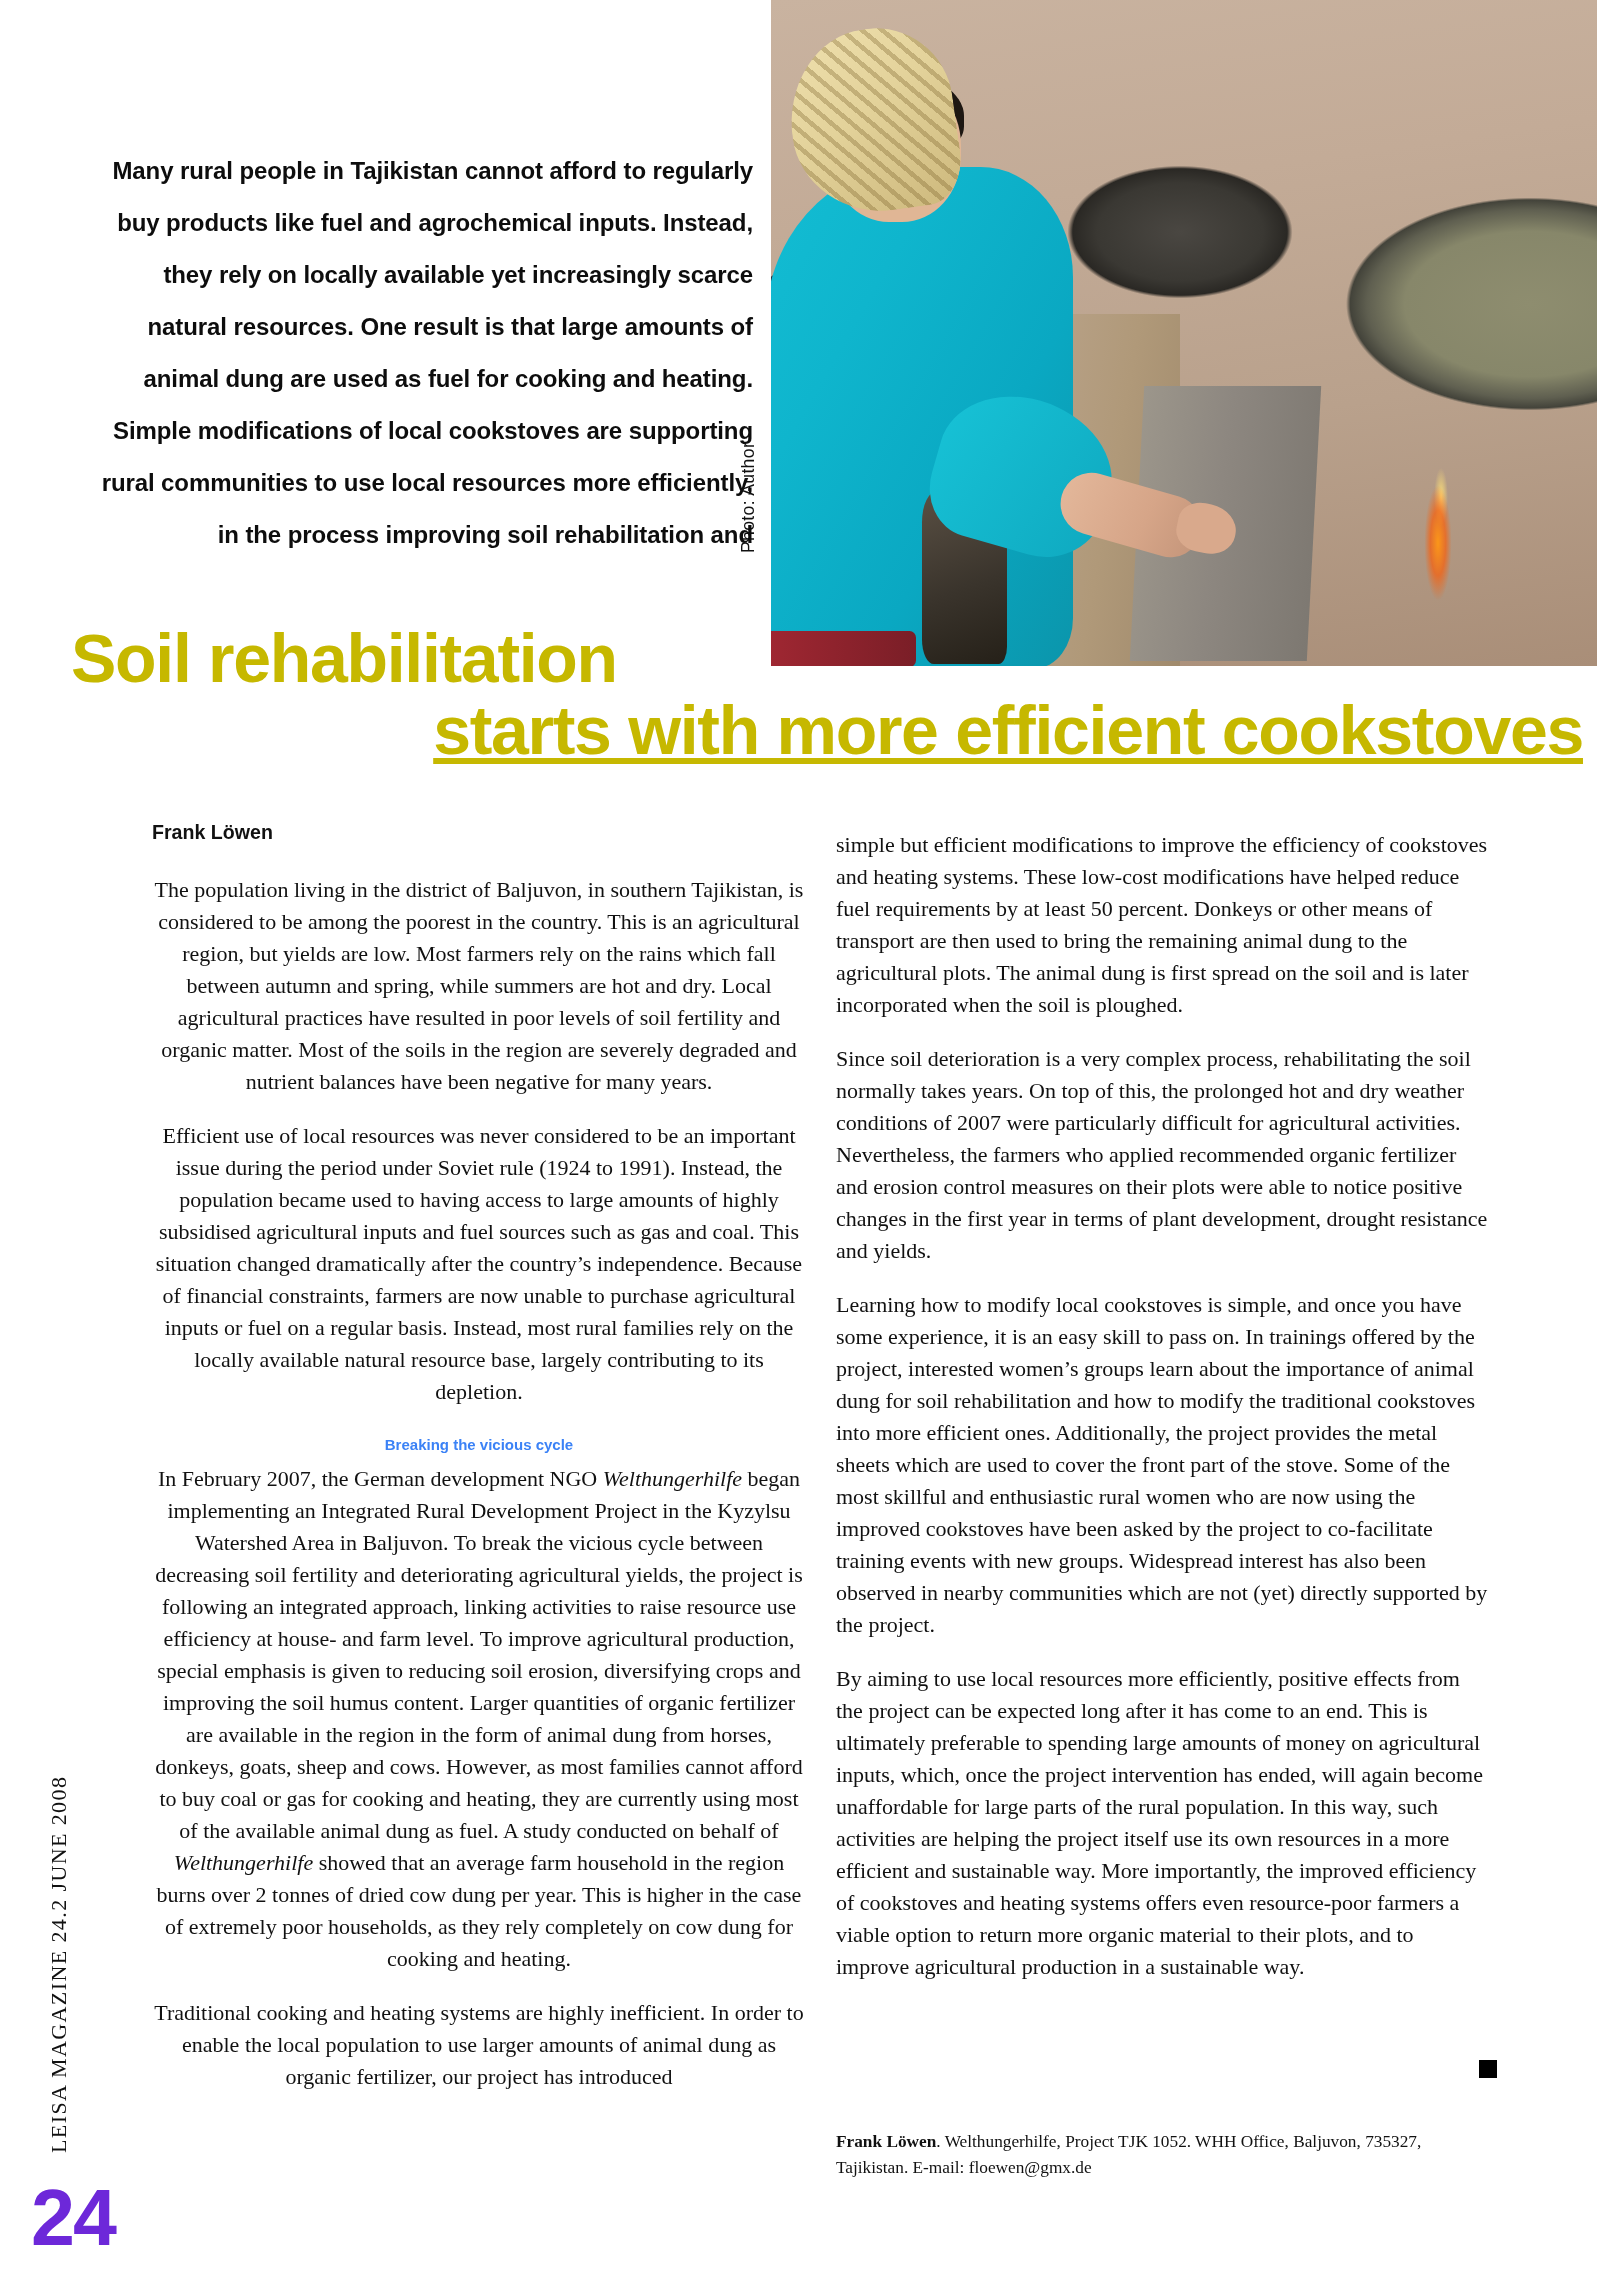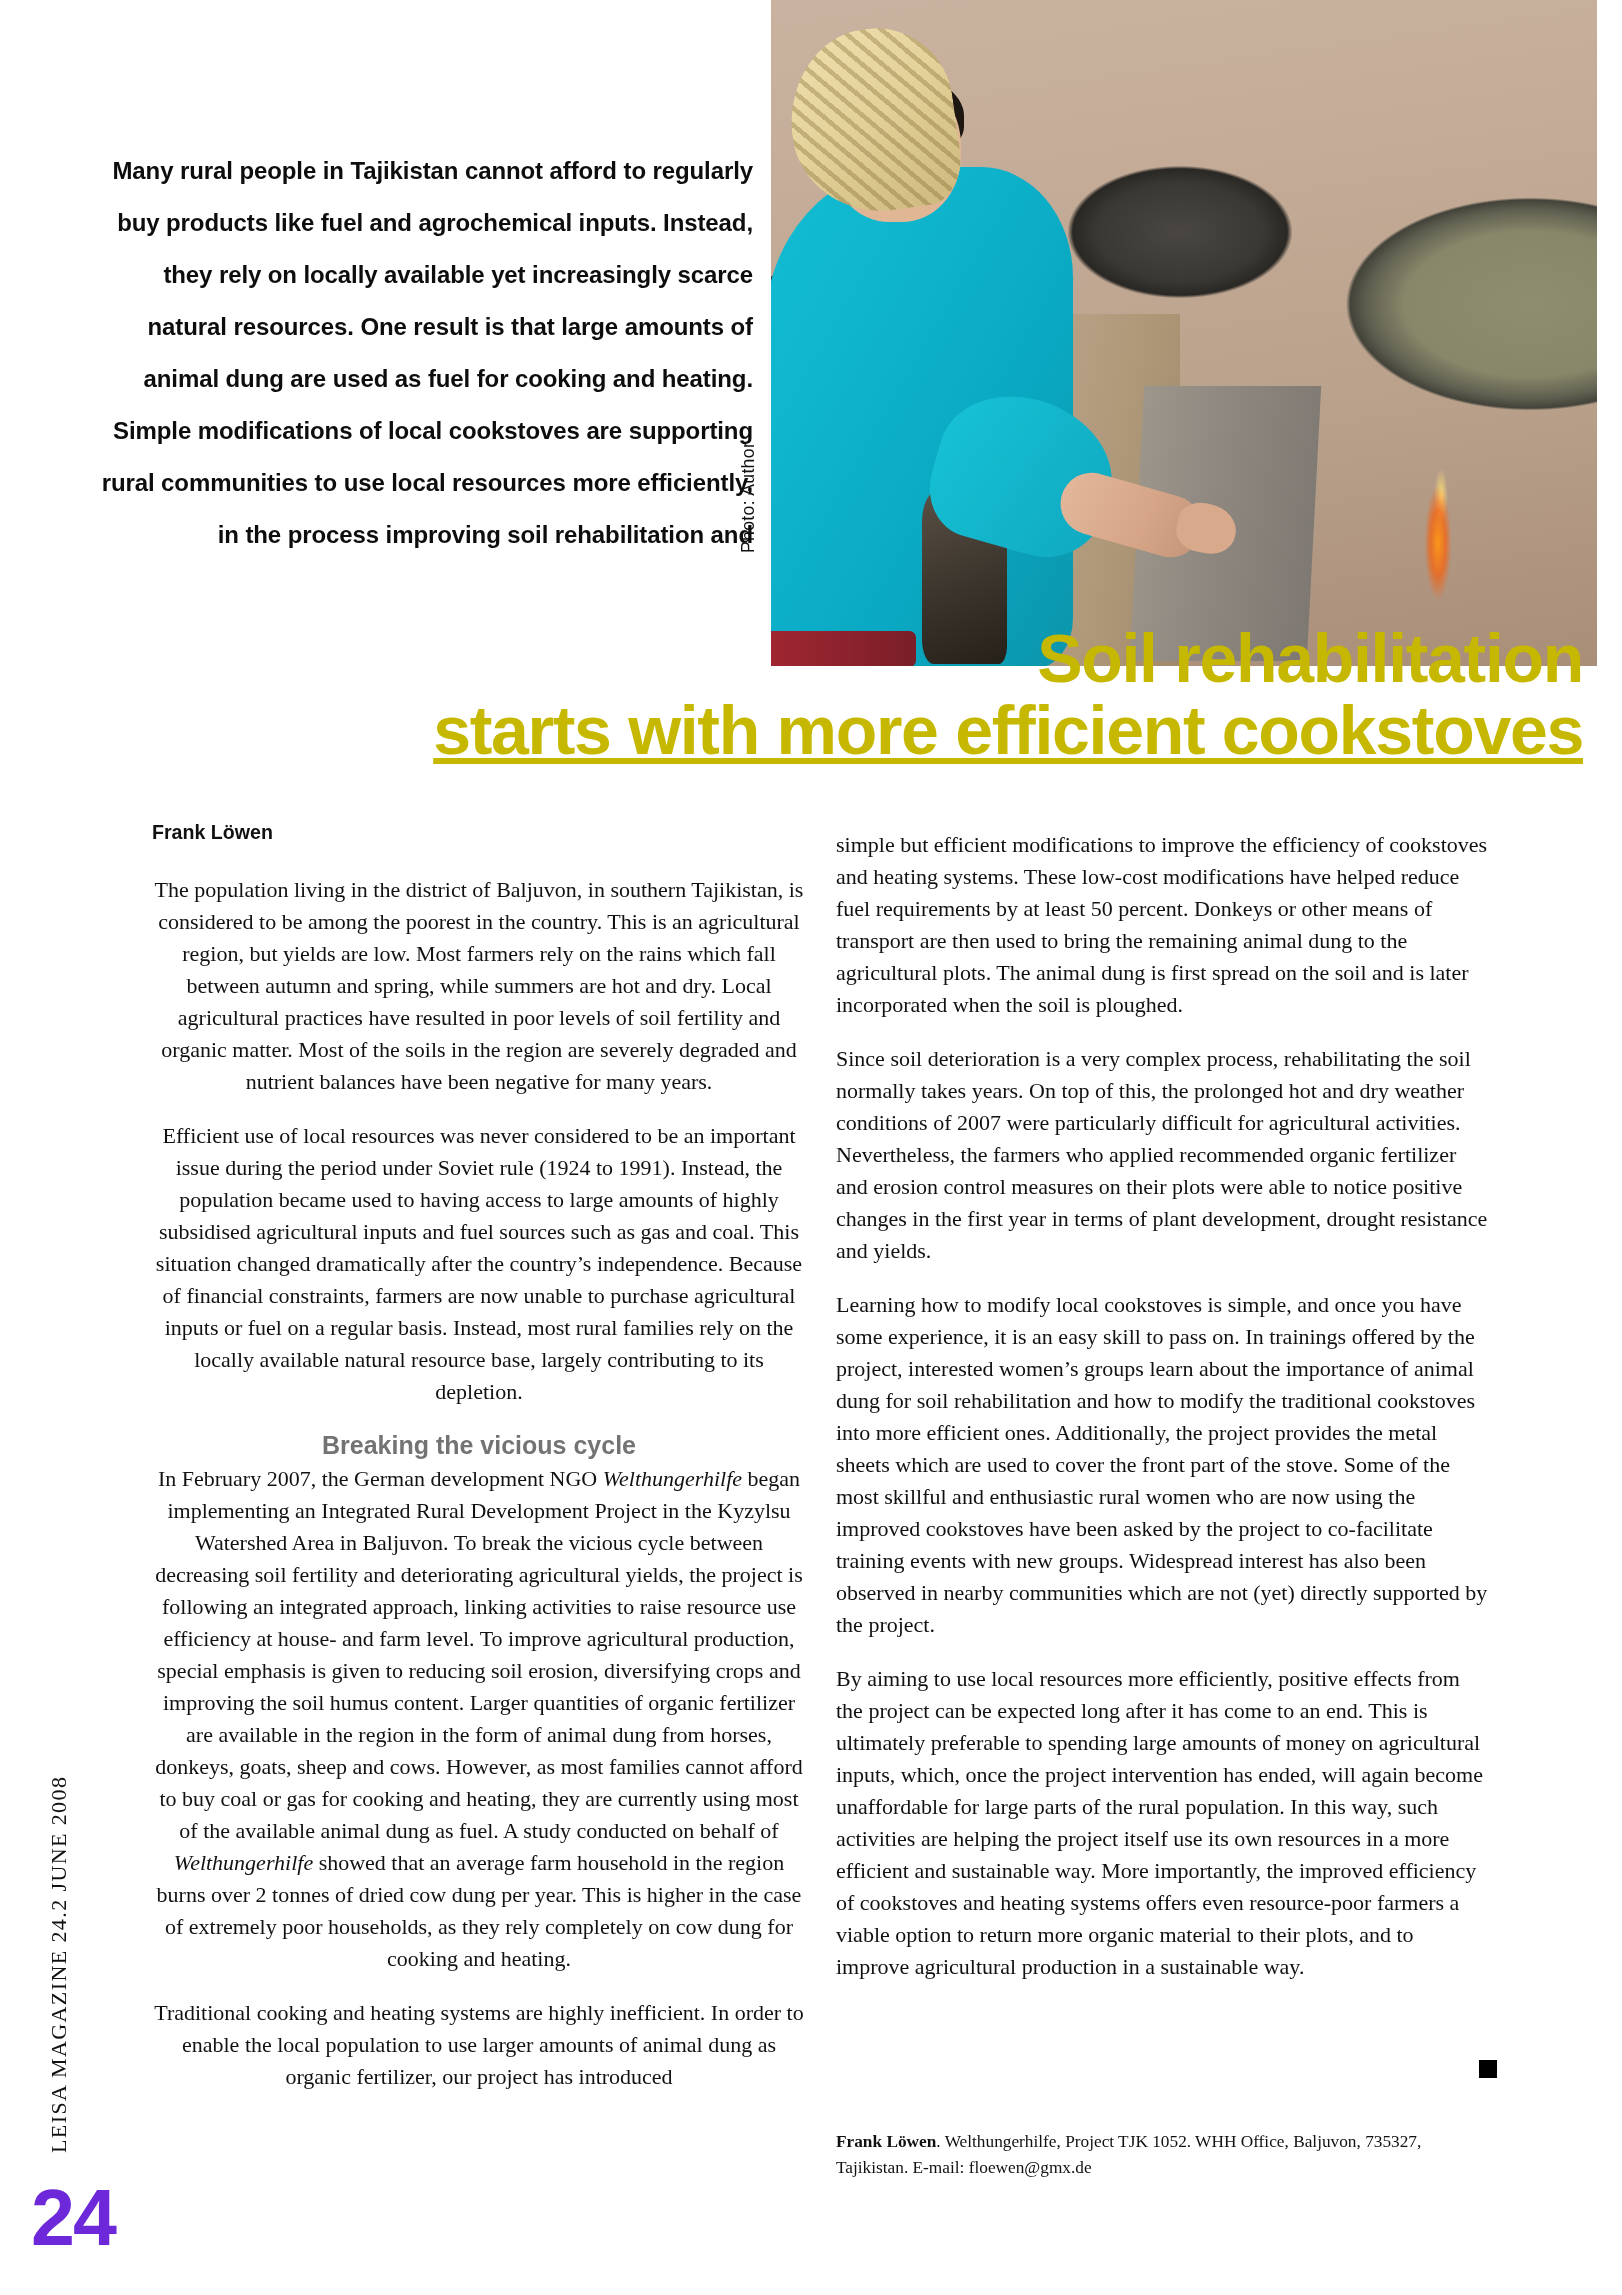--- a/index.html
+++ b/index.html
@@ -179,21 +179,21 @@
     left: 71px;
     top: 576px;
     width: 1512px;
     font-family: "Liberation Sans", sans-serif;
     font-weight: bold;
     font-size: 68px;
     line-height: 72px;
     color: #c6b800;
     letter-spacing: -1.3px;
   }
-  .headline .l1 { display: block; text-align: right; }
+  .headline .l1 { display: block; text-align: left; }
   .headline .l2 { display: block; text-align: right; text-decoration: underline; }
 
   
   .byline {
     position: absolute;
     left: 152px;
     top: 821px;
     font-family: "Liberation Sans", sans-serif;
     font-weight: bold;
     font-size: 19.6px;
@@ -207,23 +207,23 @@
     text-align: left;
   }
   .col-left  { left: 152px;  top: 874px; width: 654px; text-align: center; }
   .col-right { left: 836px; top: 829px; width: 654px; }
   .col p { margin: 0 0 22px 0; }
   .col p:last-child { margin-bottom: 0; }
   .col i { font-style: italic; margin-top: 32px; }
   .subhead {
     font-family: "Liberation Sans", sans-serif;
     font-weight: bold;
-    font-size: 25px;
+    font-size: 15px;
     line-height: 30px;
-    color: #737373;
+    color: #3b82f6;
     margin: 0 0 2.6px 0;
   }
 
   
   .end-mark {
     position: absolute;
     left: 1479px;
     top: 2060px;
     width: 18.3px;
     height: 18.3px;

